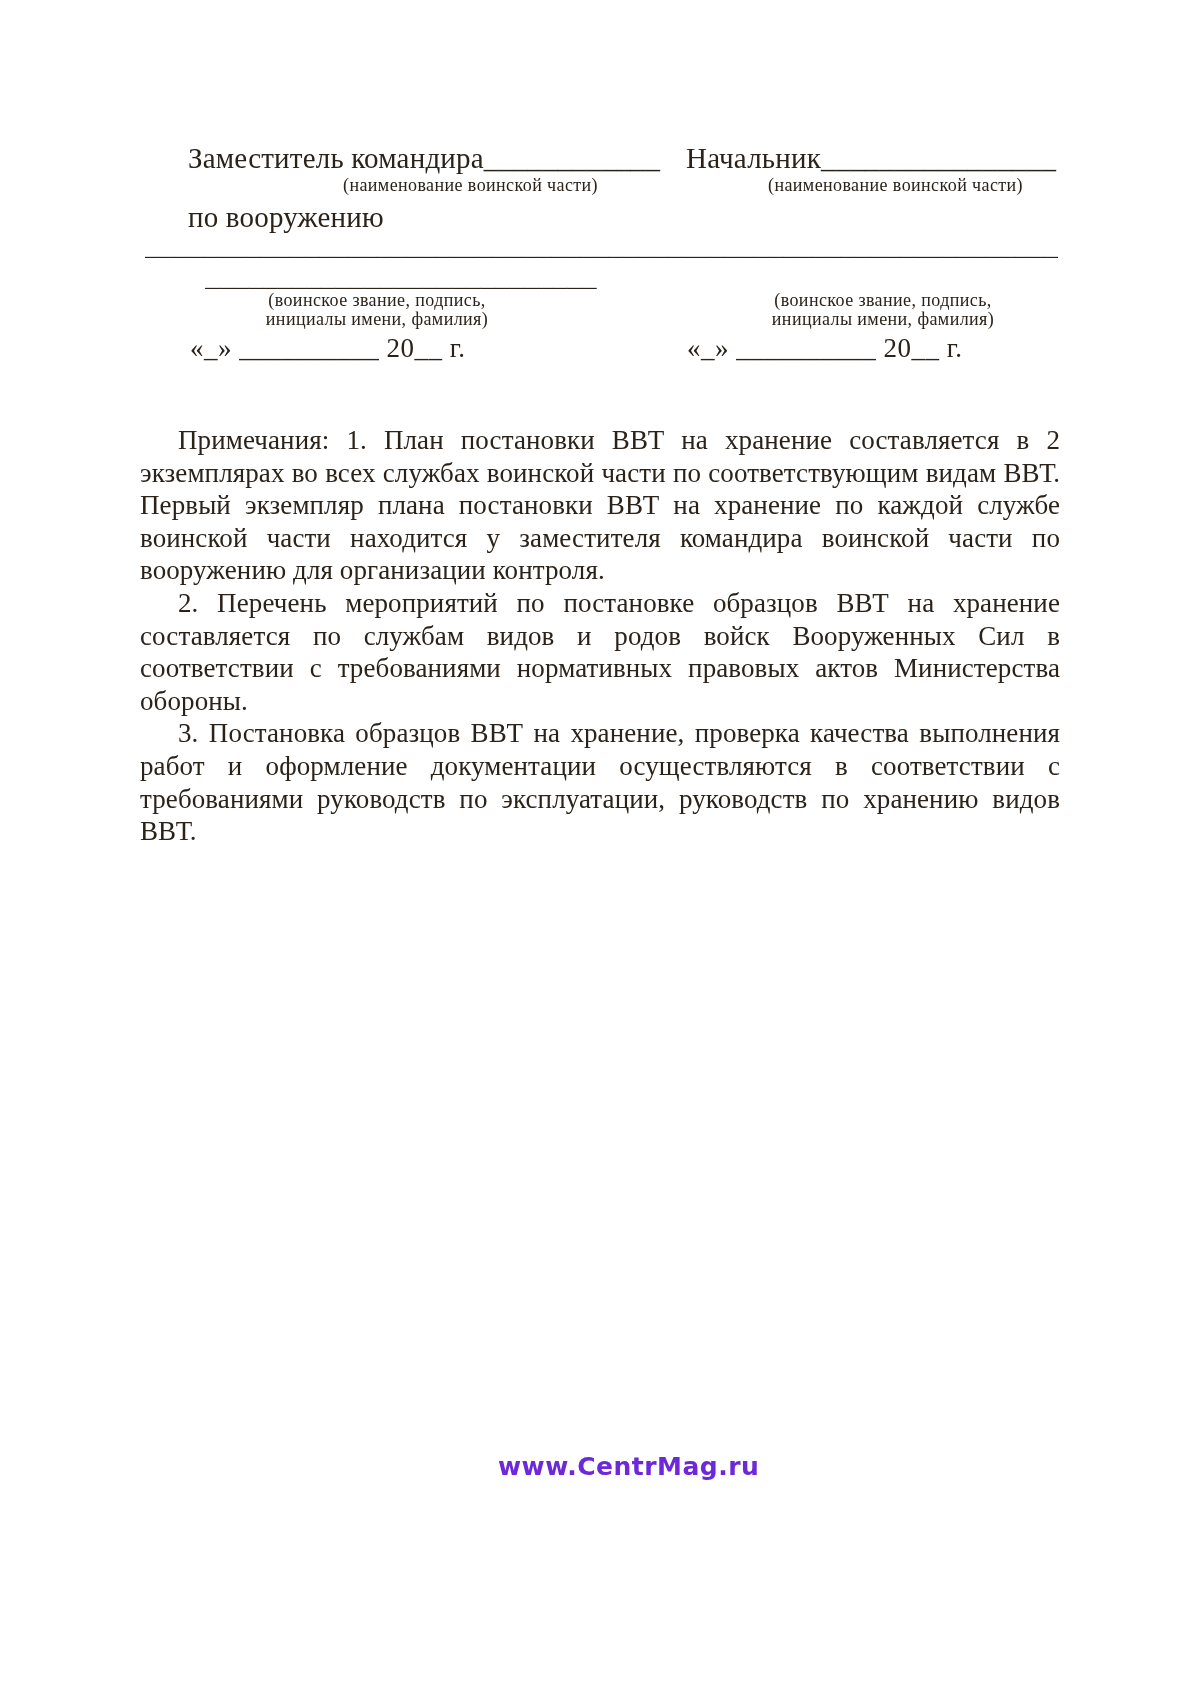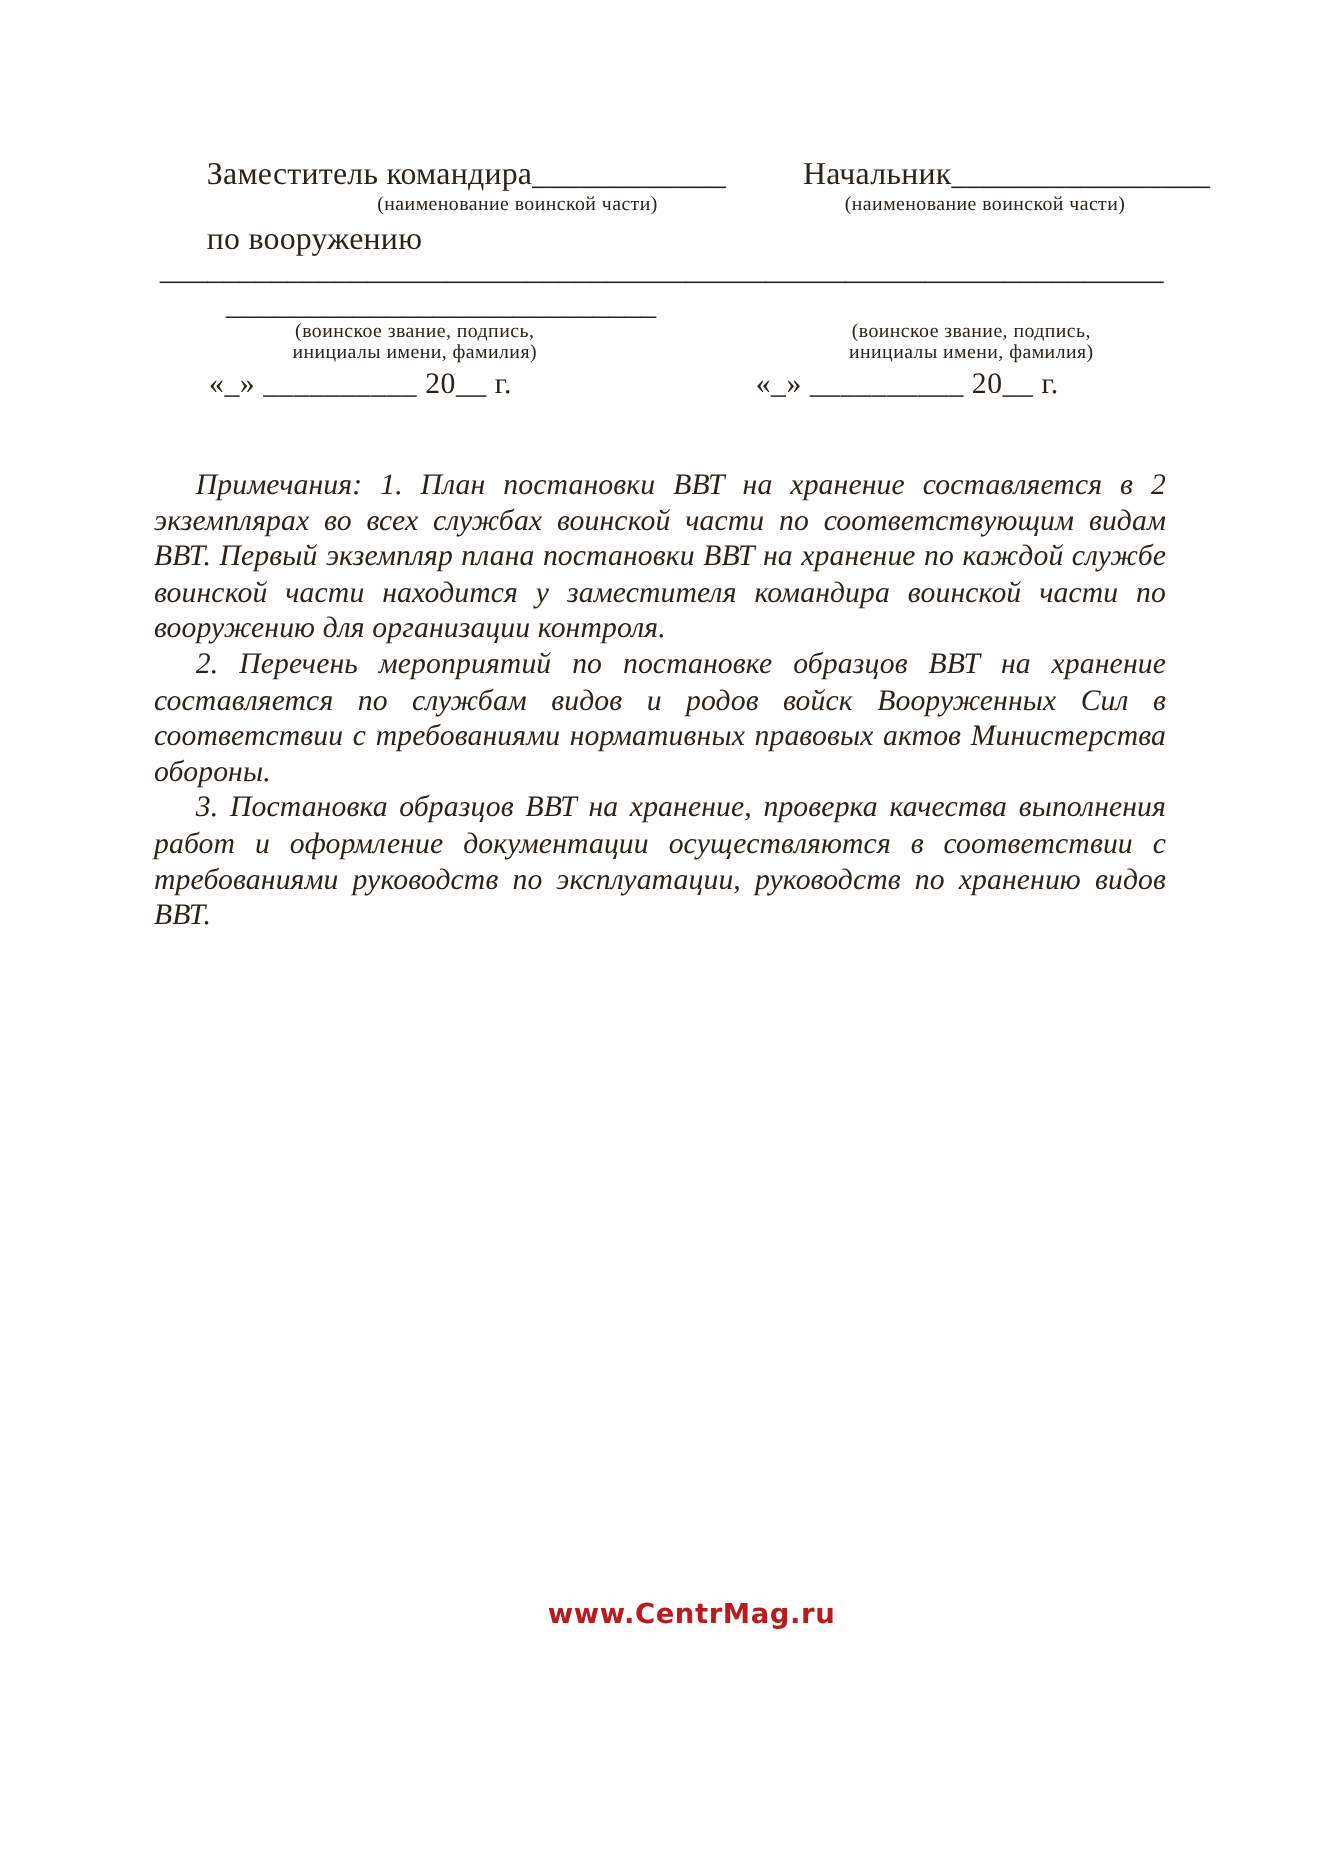--- a/index.html
+++ b/index.html
@@ -38,39 +38,39 @@
     line-height: 28px;
     white-space: nowrap;
     letter-spacing: 0.5px;
   }
   .notes {
     font-size: 27px;
     line-height: 32.6px;
     text-align: justify;
     letter-spacing: 0.1px;
   }
-  .notes p { margin: 0; text-indent: 38px; font-style: italic; }
+  .notes p { margin: 0; text-indent: 38px; }
   .watermark {
     font-family: "DejaVu Sans", sans-serif;
     font-size: 25px;
     font-weight: bold;
     letter-spacing: 0.5px;
     white-space: nowrap;
   }
 </style>
 </head>
 <body>
 
 <div class="page" style="background: rgb(255, 255, 255); color: rgb(43, 34, 26);">
 
   <div class="t abs" style="left:188px; top:143px;">
     <span>Заместитель командира</span><span>____________</span>
   </div>
 
-  <div class="t abs" style="left:686px; top:143px;margin-left:44px;">
+  <div class="t abs" style="left:686px; top:143px;">
     <span>Начальник</span><span>________________</span>
   </div>
 
   <div class="cap abs" style="left:343px; top:176px;">(наименование воинской части)</div>
 
   <div class="cap abs" style="left:768px; top:176px;">(наименование воинской части)</div>
 
   <div class="t abs" style="left:188px; top:202px;">по вооружению</div>
 
   <div class="line abs" style="left:145px; top:232px; width:913px;text-align:right;">_______________________________________________________________</div>
@@ -90,15 +90,15 @@
   <div class="date abs" style="left:190px; top:334px;">«_» __________ 20__ г.</div>
 
   <div class="date abs" style="left:687px; top:334px;">«_» __________ 20__ г.</div>
 
   <div class="notes abs" style="left:140px; top:424px; width:920px;">
     <p>Примечания: 1. План постановки ВВТ на хранение составляется в 2 экземплярах во всех службах воинской части по соответствующим видам ВВТ. Первый экземпляр плана постановки ВВТ на хранение по каждой службе воинской части находится у заместителя командира воинской части по вооружению для организации контроля.</p>
     <p>2. Перечень мероприятий по постановке образцов ВВТ на хранение составляется по службам видов и родов войск Вооруженных Сил в соответствии с требованиями нормативных правовых актов Министерства обороны.</p>
     <p>3. Постановка образцов ВВТ на хранение, проверка качества выполнения работ и оформление документации осуществляются в соответствии с требованиями руководств по эксплуатации, руководств по хранению видов ВВТ.</p>
   </div>
 
-  <div class="watermark abs" style="left: 498px; top: 1452px; color: #b91c1c;">www.CentrMag.ru</div>
+  <div class="watermark abs" style="left: 498px; top: 1452px; color: #6d28d9;">www.CentrMag.ru</div>
 
 </div>
 
 </body></html>

